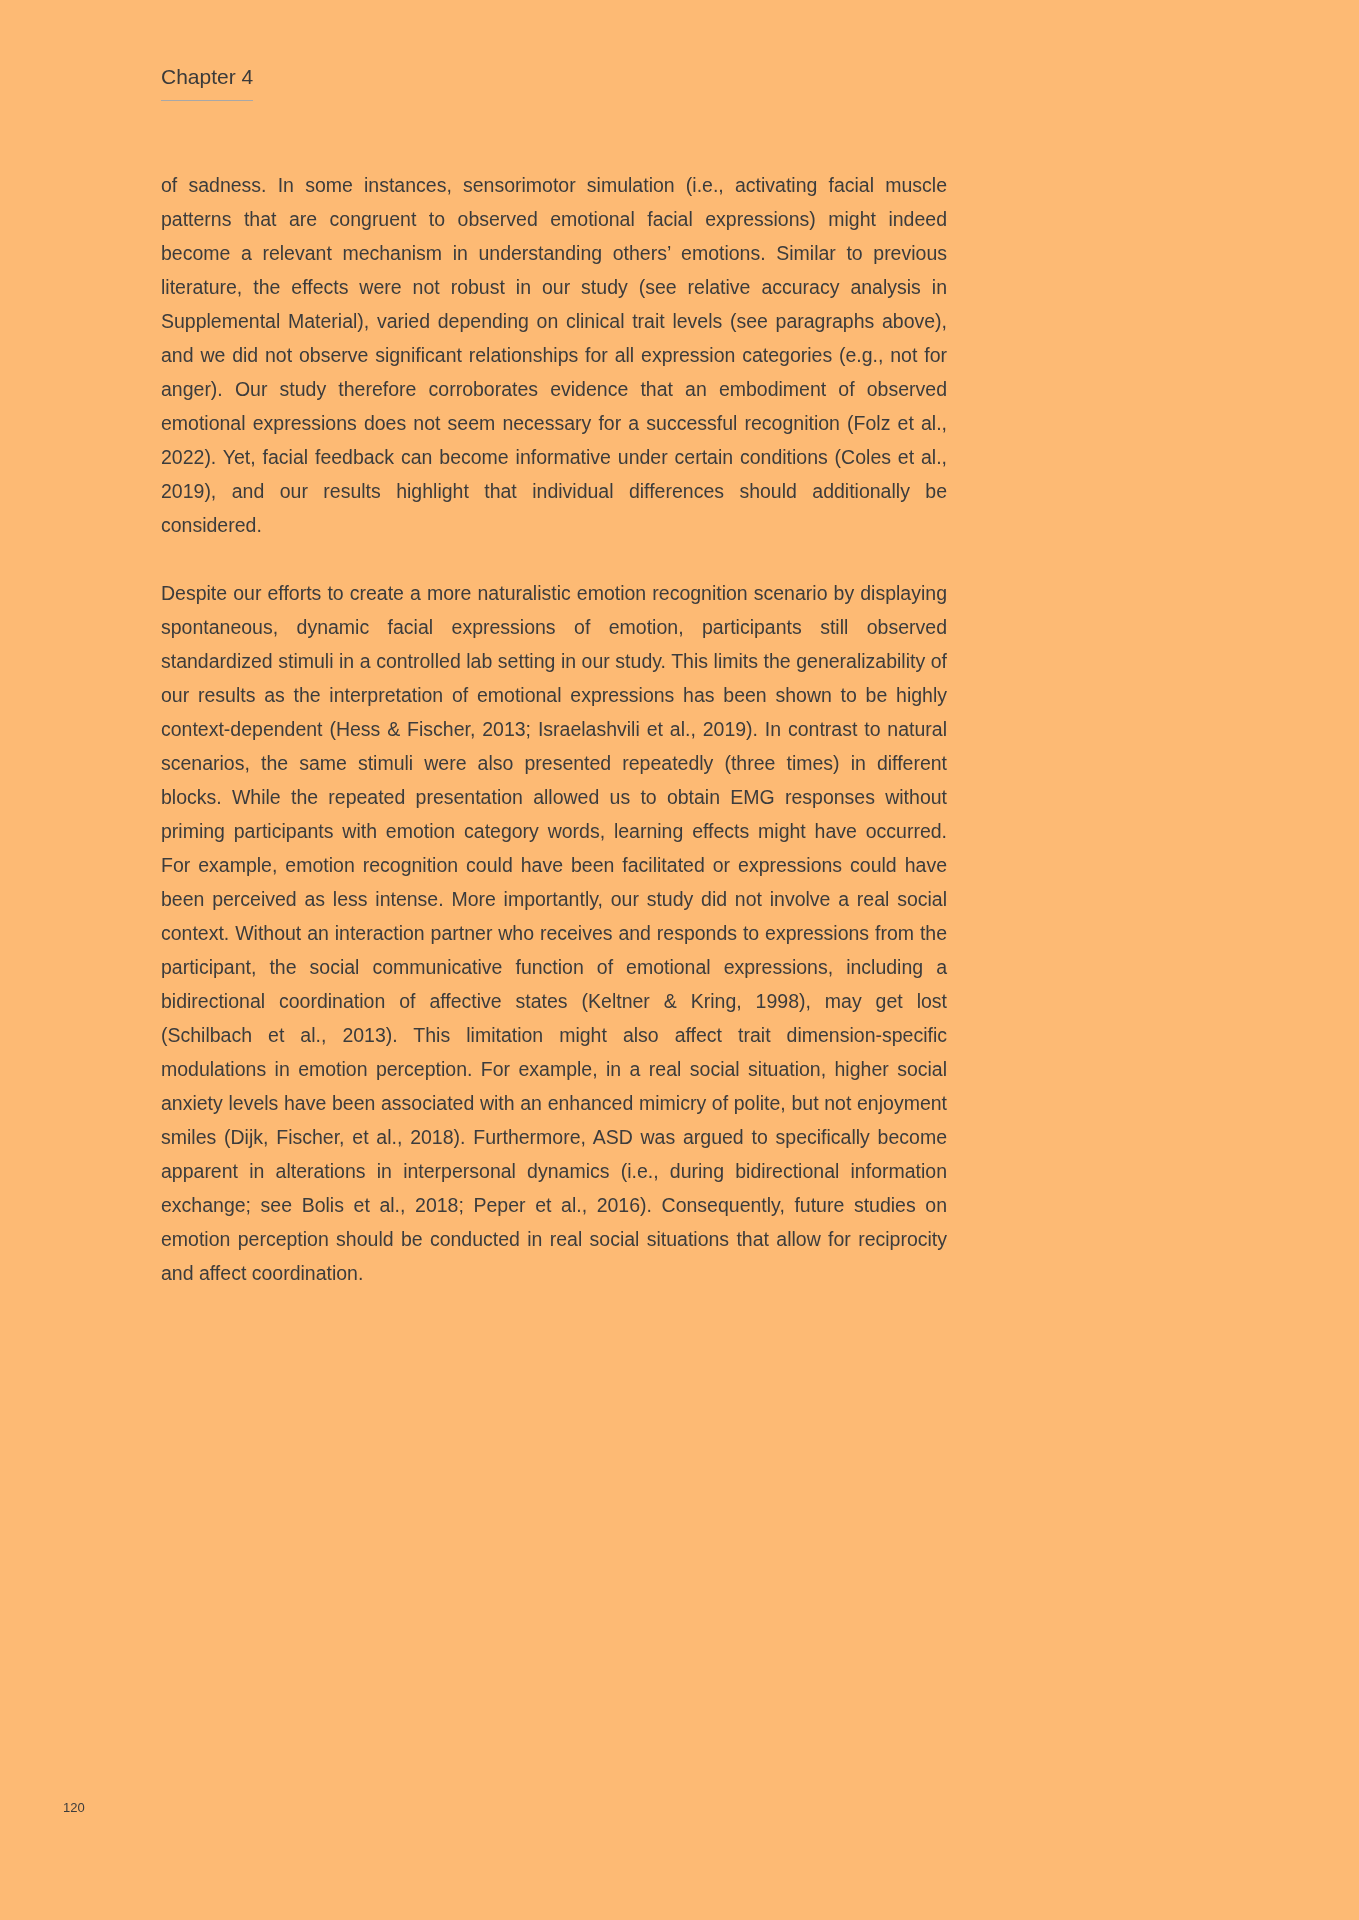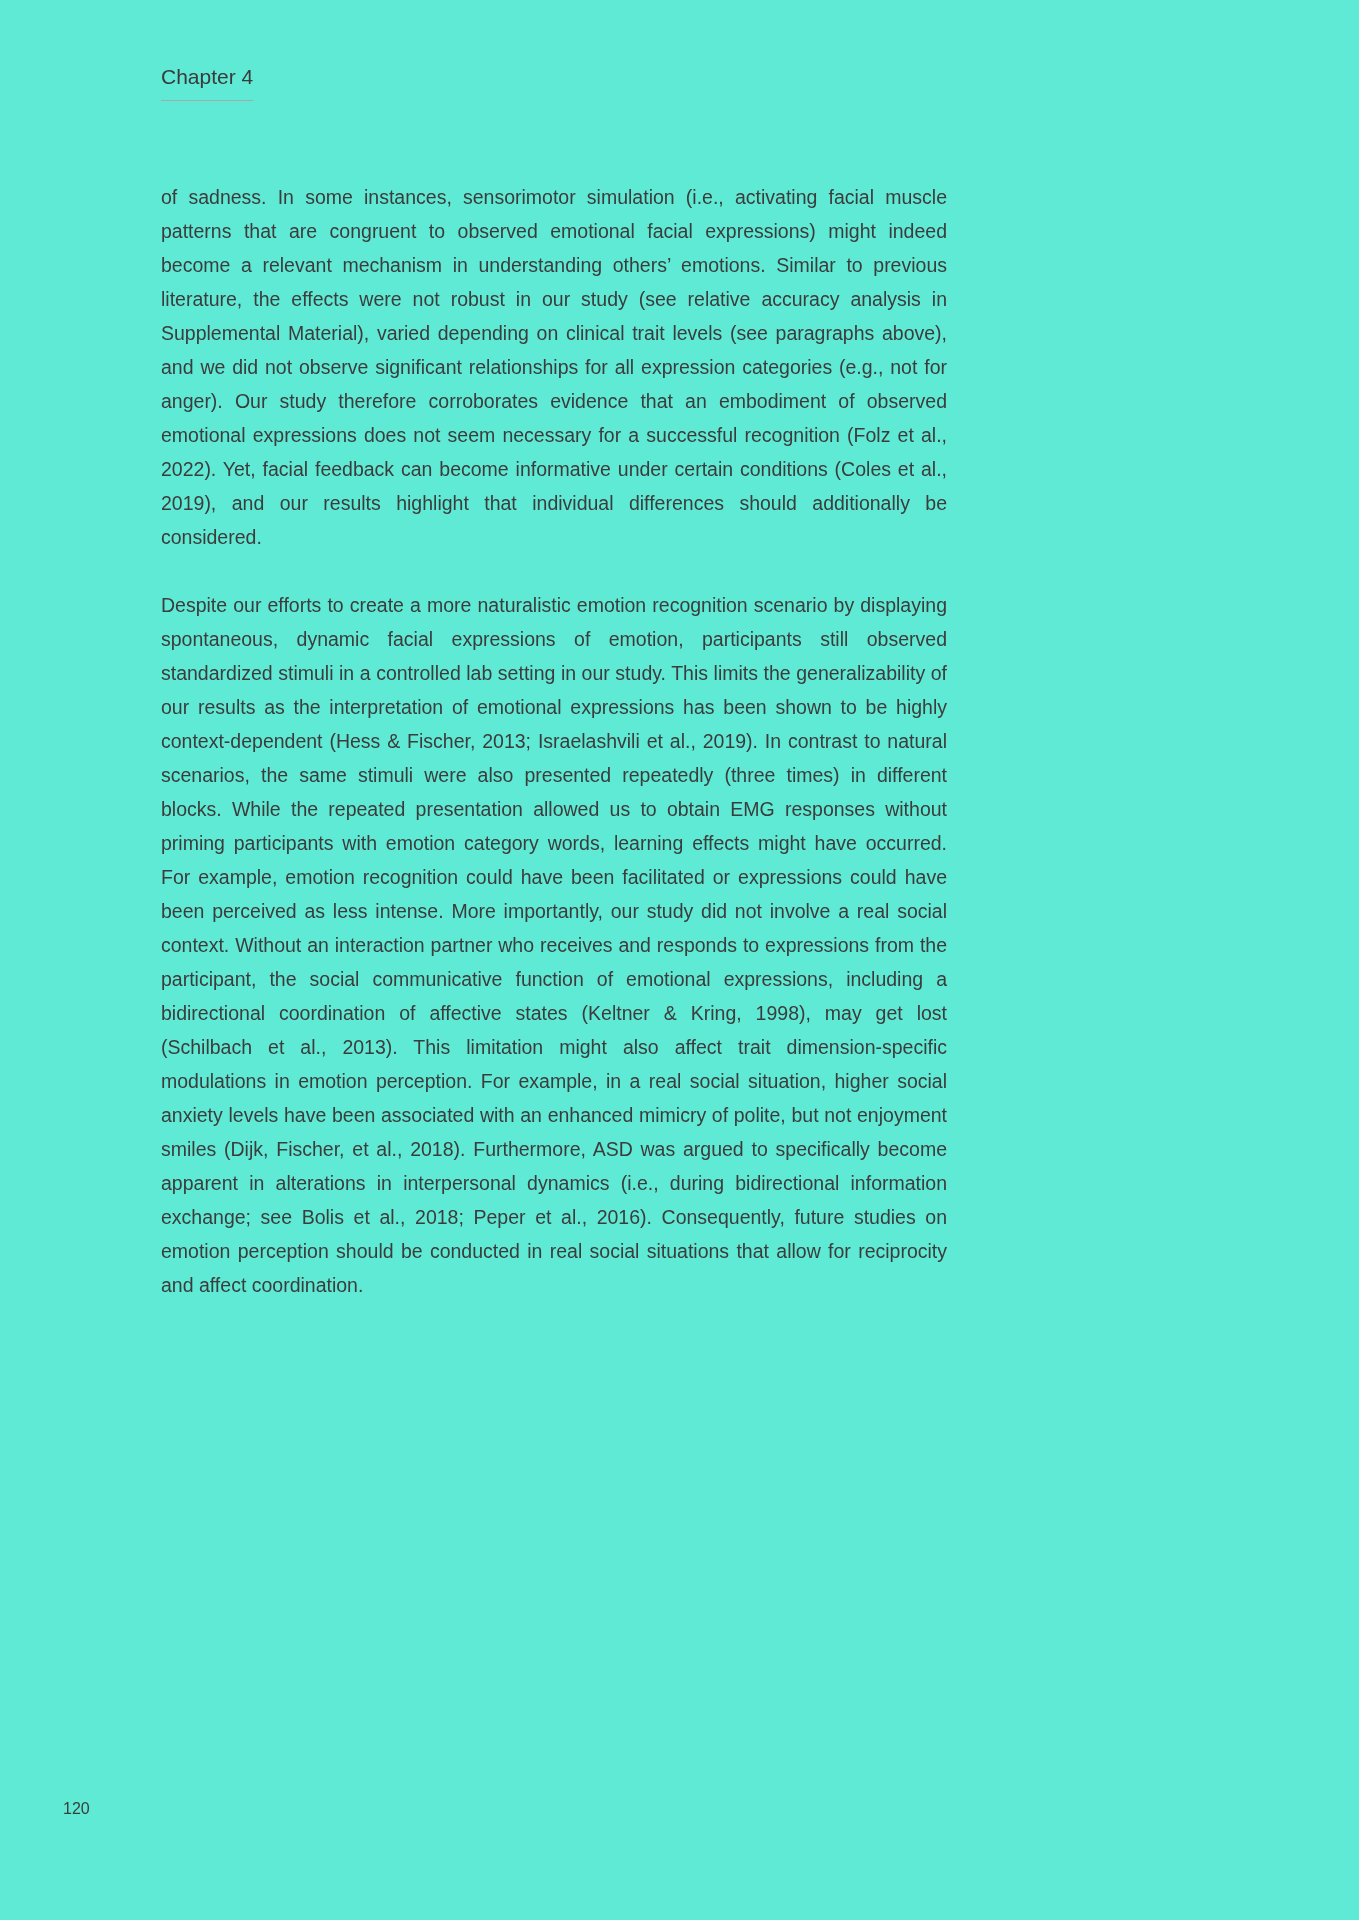--- a/index.html
+++ b/index.html
@@ -8,53 +8,53 @@
     width: 1359px;
     height: 1920px;
     position: relative;
     font-family: "Liberation Sans", "DejaVu Sans", sans-serif;
     color: #3a3a3a;
     overflow: hidden;
   }
   .page {
     position: absolute;
     inset: 0;
-    background: #5eead4;
+    background: #fdba74;
   }
   .running-header {
     position: absolute;
     left: 161px;
     top: 64px;
     font-size: 21px;
     line-height: 1.2;
     color: #3a3a3a;
     display: inline-block;
     padding-bottom: 11px;
     border-bottom: 1.5px solid #a8a8a8;
   }
   .body-text {
     position: absolute;
     left: 161px;
-    top: 180px;
+    top: 168px;
     width: 786px;
   }
   .body-text p {
     font-size: 19.5px;
     line-height: 34px;
     text-align: justify;
     color: #3c3c3c;
     margin-bottom: 34px;
     hyphens: none;
   }
   .body-text p:last-child { margin-bottom: 6px; }
   .page-number {
     position: absolute;
     left: 63px;
     top: 1800px;
-    font-size: 16px;
+    font-size: 13px;
     color: #3c3c3c;
   }
 </style>
 </head>
 <body>
 
 <div class="page">
 
   <div class="running-header">Chapter 4</div>
 

